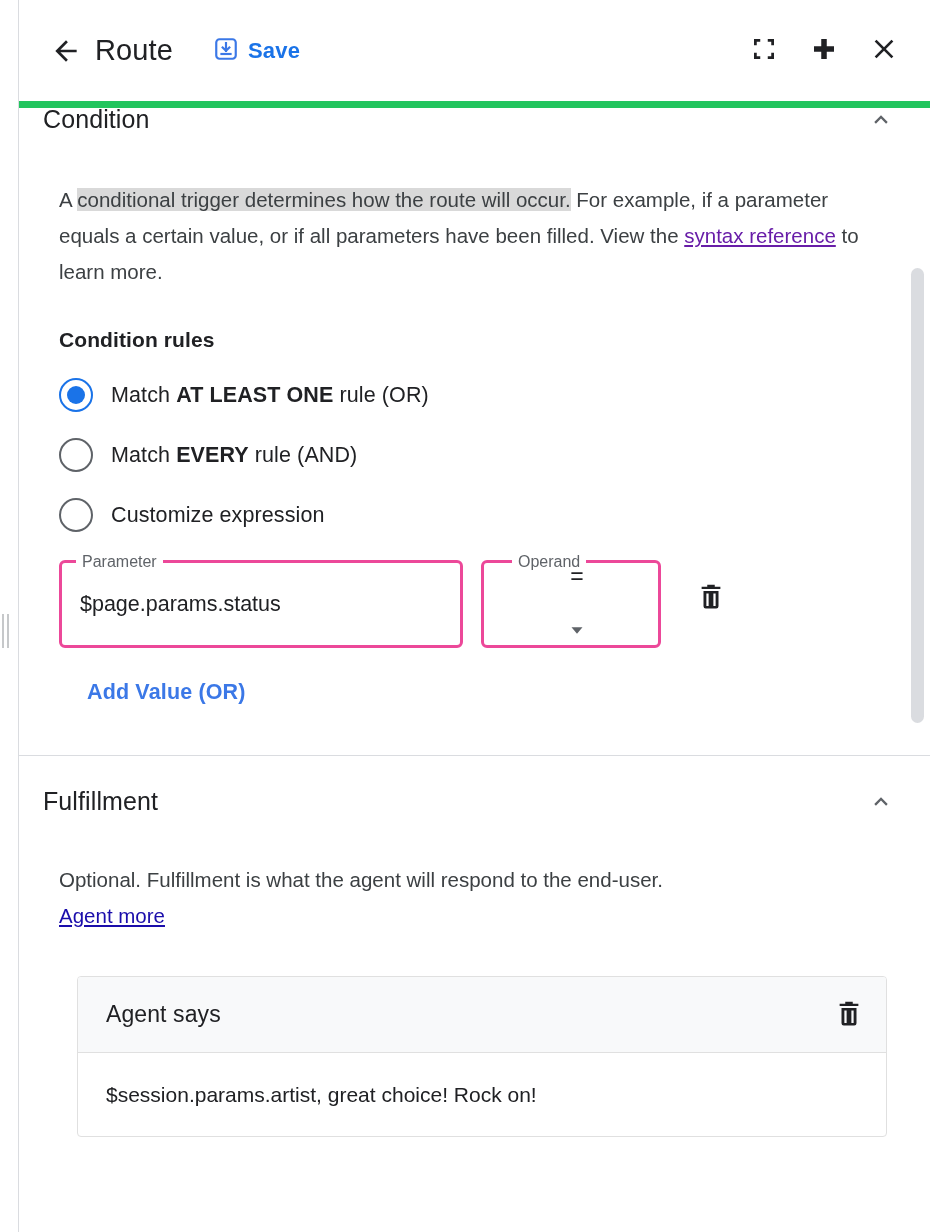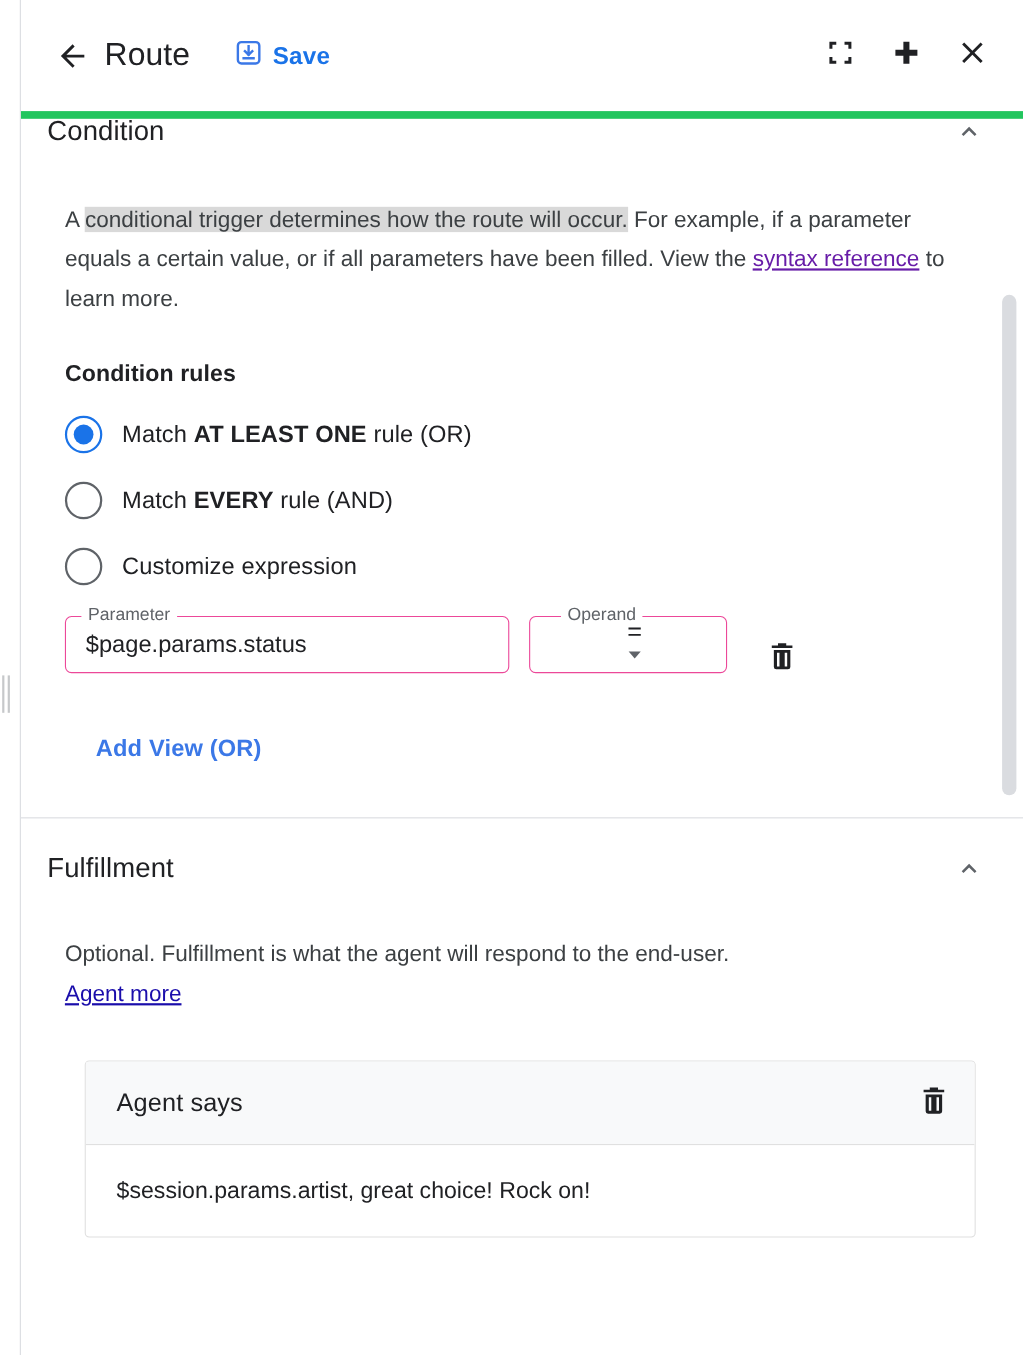--- a/index.html
+++ b/index.html
@@ -155,23 +155,23 @@
 
   
   .rule-row {
     display: flex;
     align-items: flex-start;
     margin-top: 28px;
     gap: 18px;
   }
   .field {
     position: relative;
-    border: 1px solid #ec4899;
+    border: 3px solid #ec4899;
     border-radius: 6px;
-    height: 52px;
+    height: 88px;
     background: #fff;
     display: flex;
     align-items: center;
     padding: 0 18px;
   }
   .field-legend {
     position: absolute;
     top: -11px; left: 14px;
     background: #fff;
     padding: 0 6px;
@@ -373,21 +373,21 @@
 
           <div class="trash-btn">
             <span>
               <svg width="30" height="30" viewBox="0 0 24 24" aria-hidden="true">
                 <path d="M9 3h6v1.6h4.5V6.4H4.5V4.6H9V3zm-3 5h12v12.2A1.8 1.8 0 0 1 16.2 22H7.8A1.8 1.8 0 0 1 6 20.2V8zm2.3 2v9.9h1.8V10H8.3zm5.6 0v9.9h1.8V10h-1.8z" fill="#202124"></path>
               </svg>
             </span>
           </div>
         </div>
 
-        <div class="add-rule">Add View (OR)</div>
+        <div class="add-rule">Add Value (OR)</div>
       </div>
 
       <div class="section-gap"></div>
     </div>
 
     <div class="divider"></div>
 
     <div class="section">
       <div class="section-head" style="padding-top:30px">
         <span class="section-title">Fulfillment</span>

